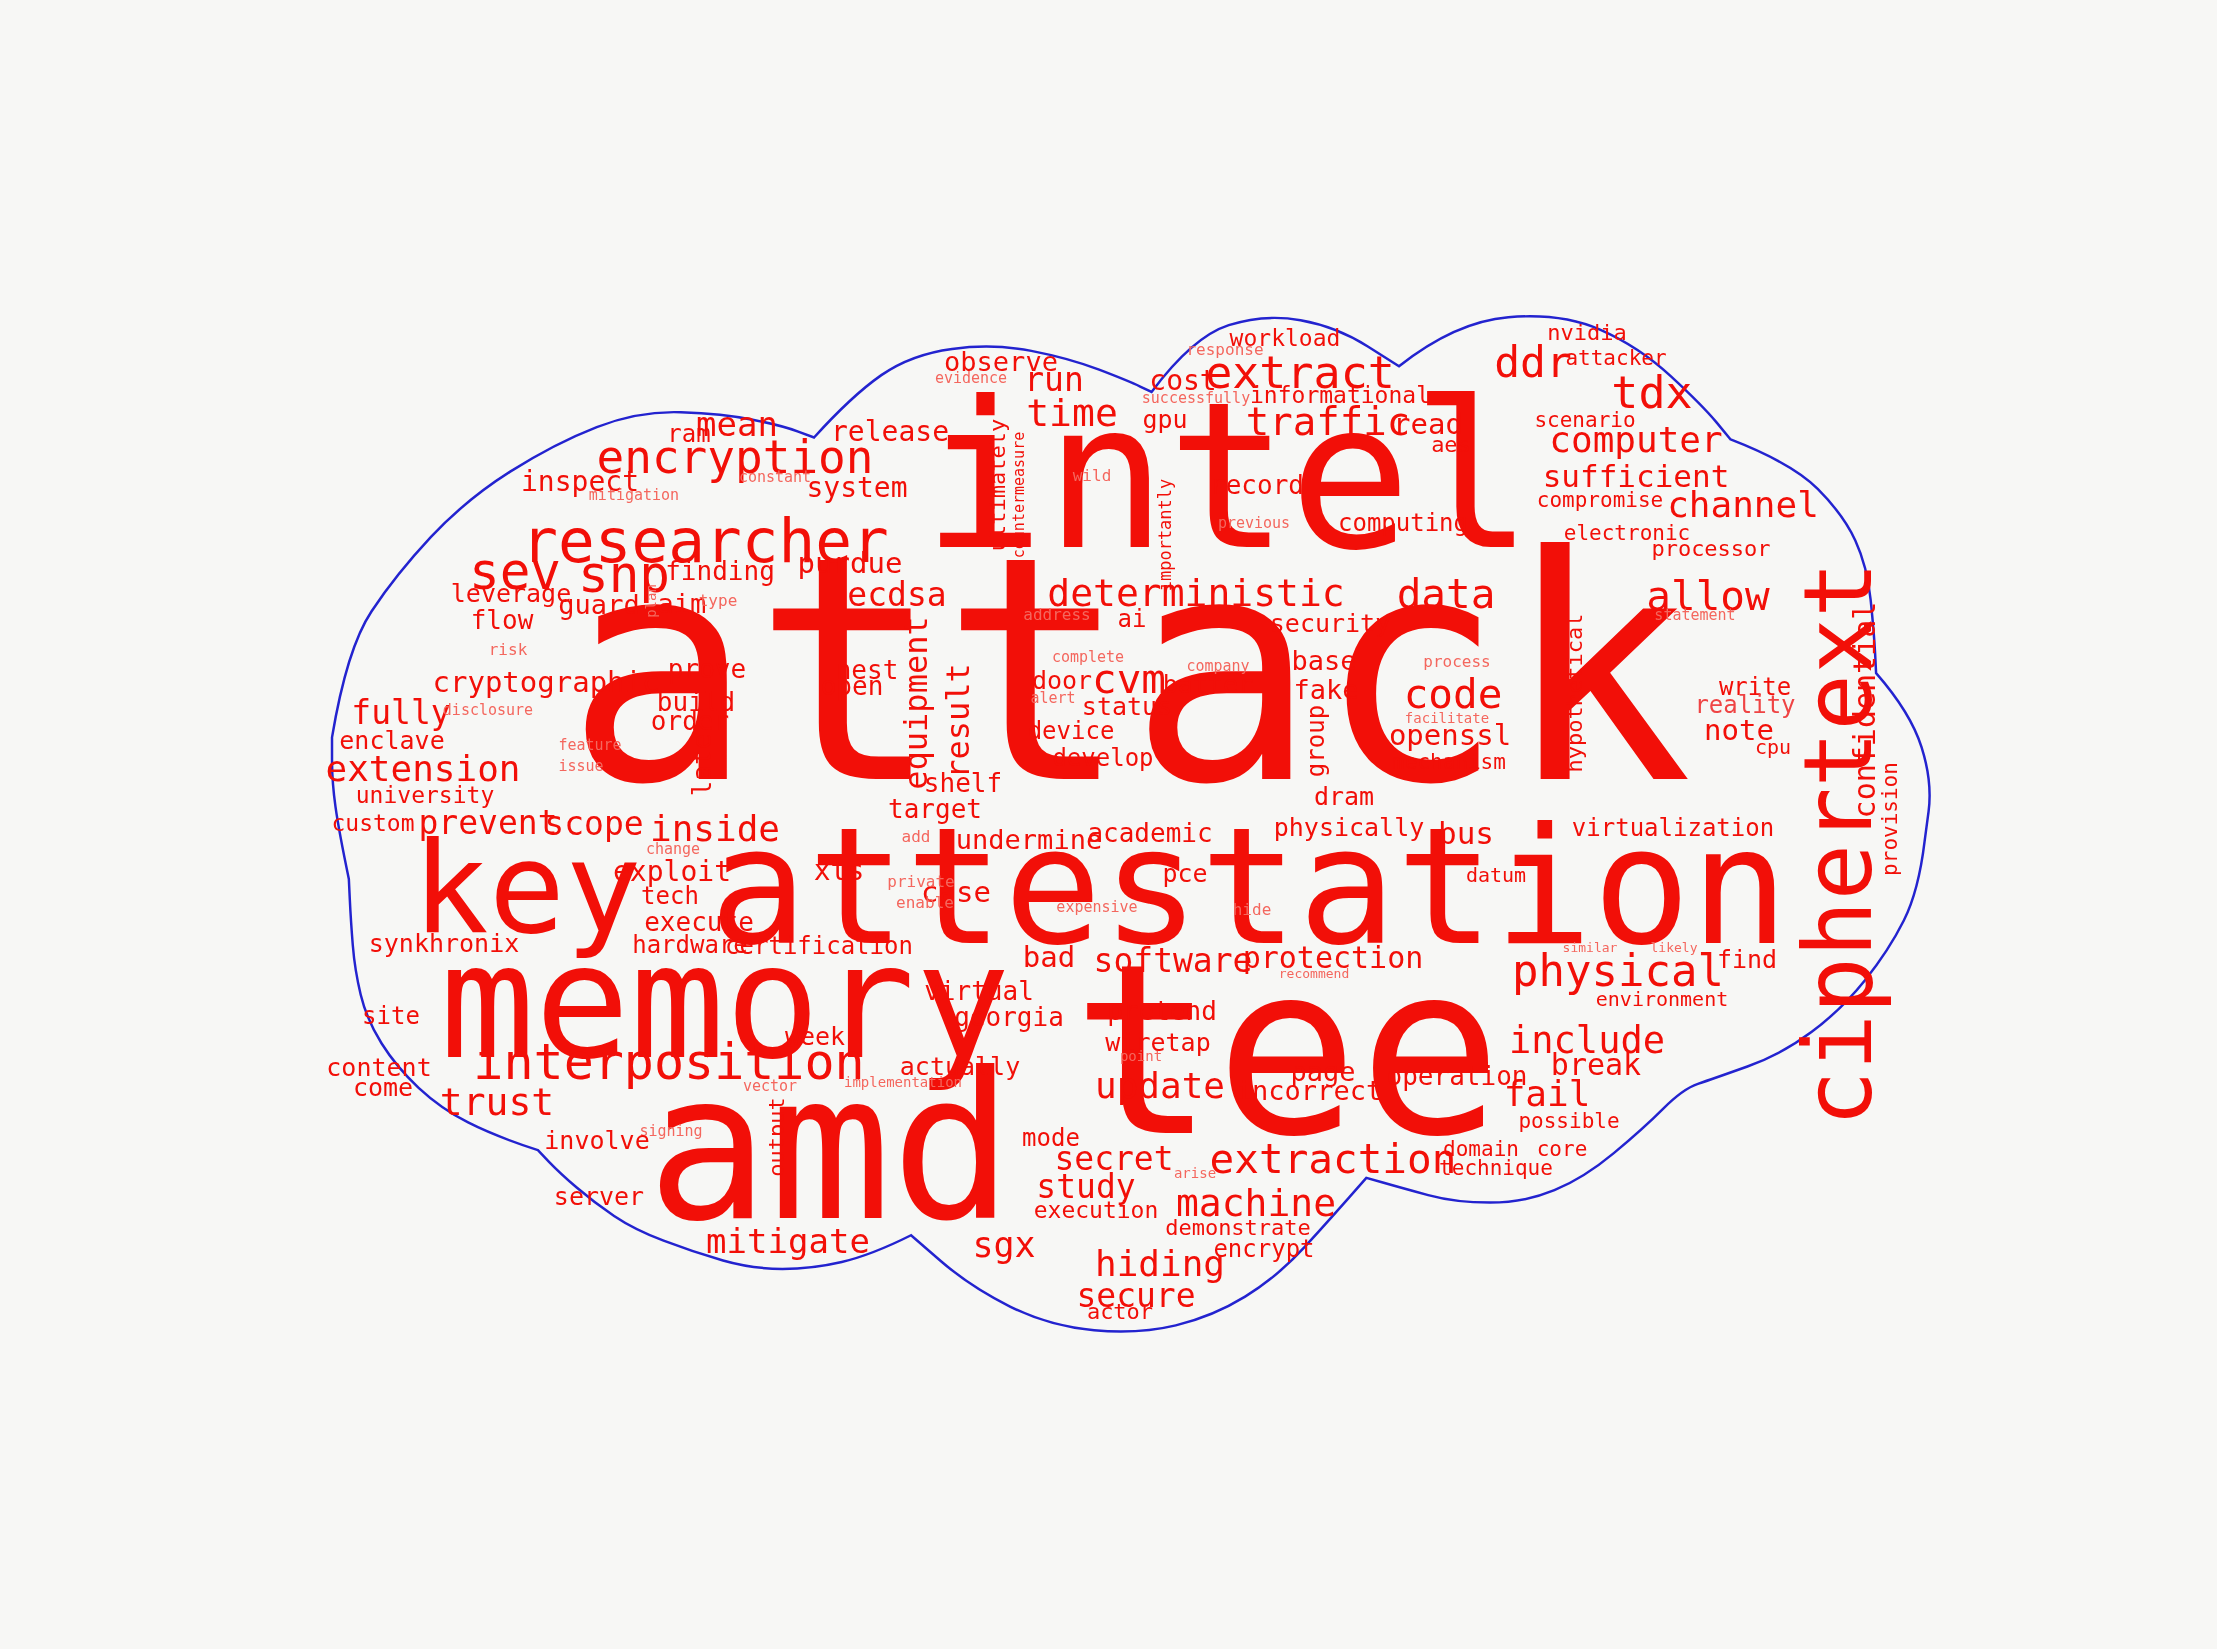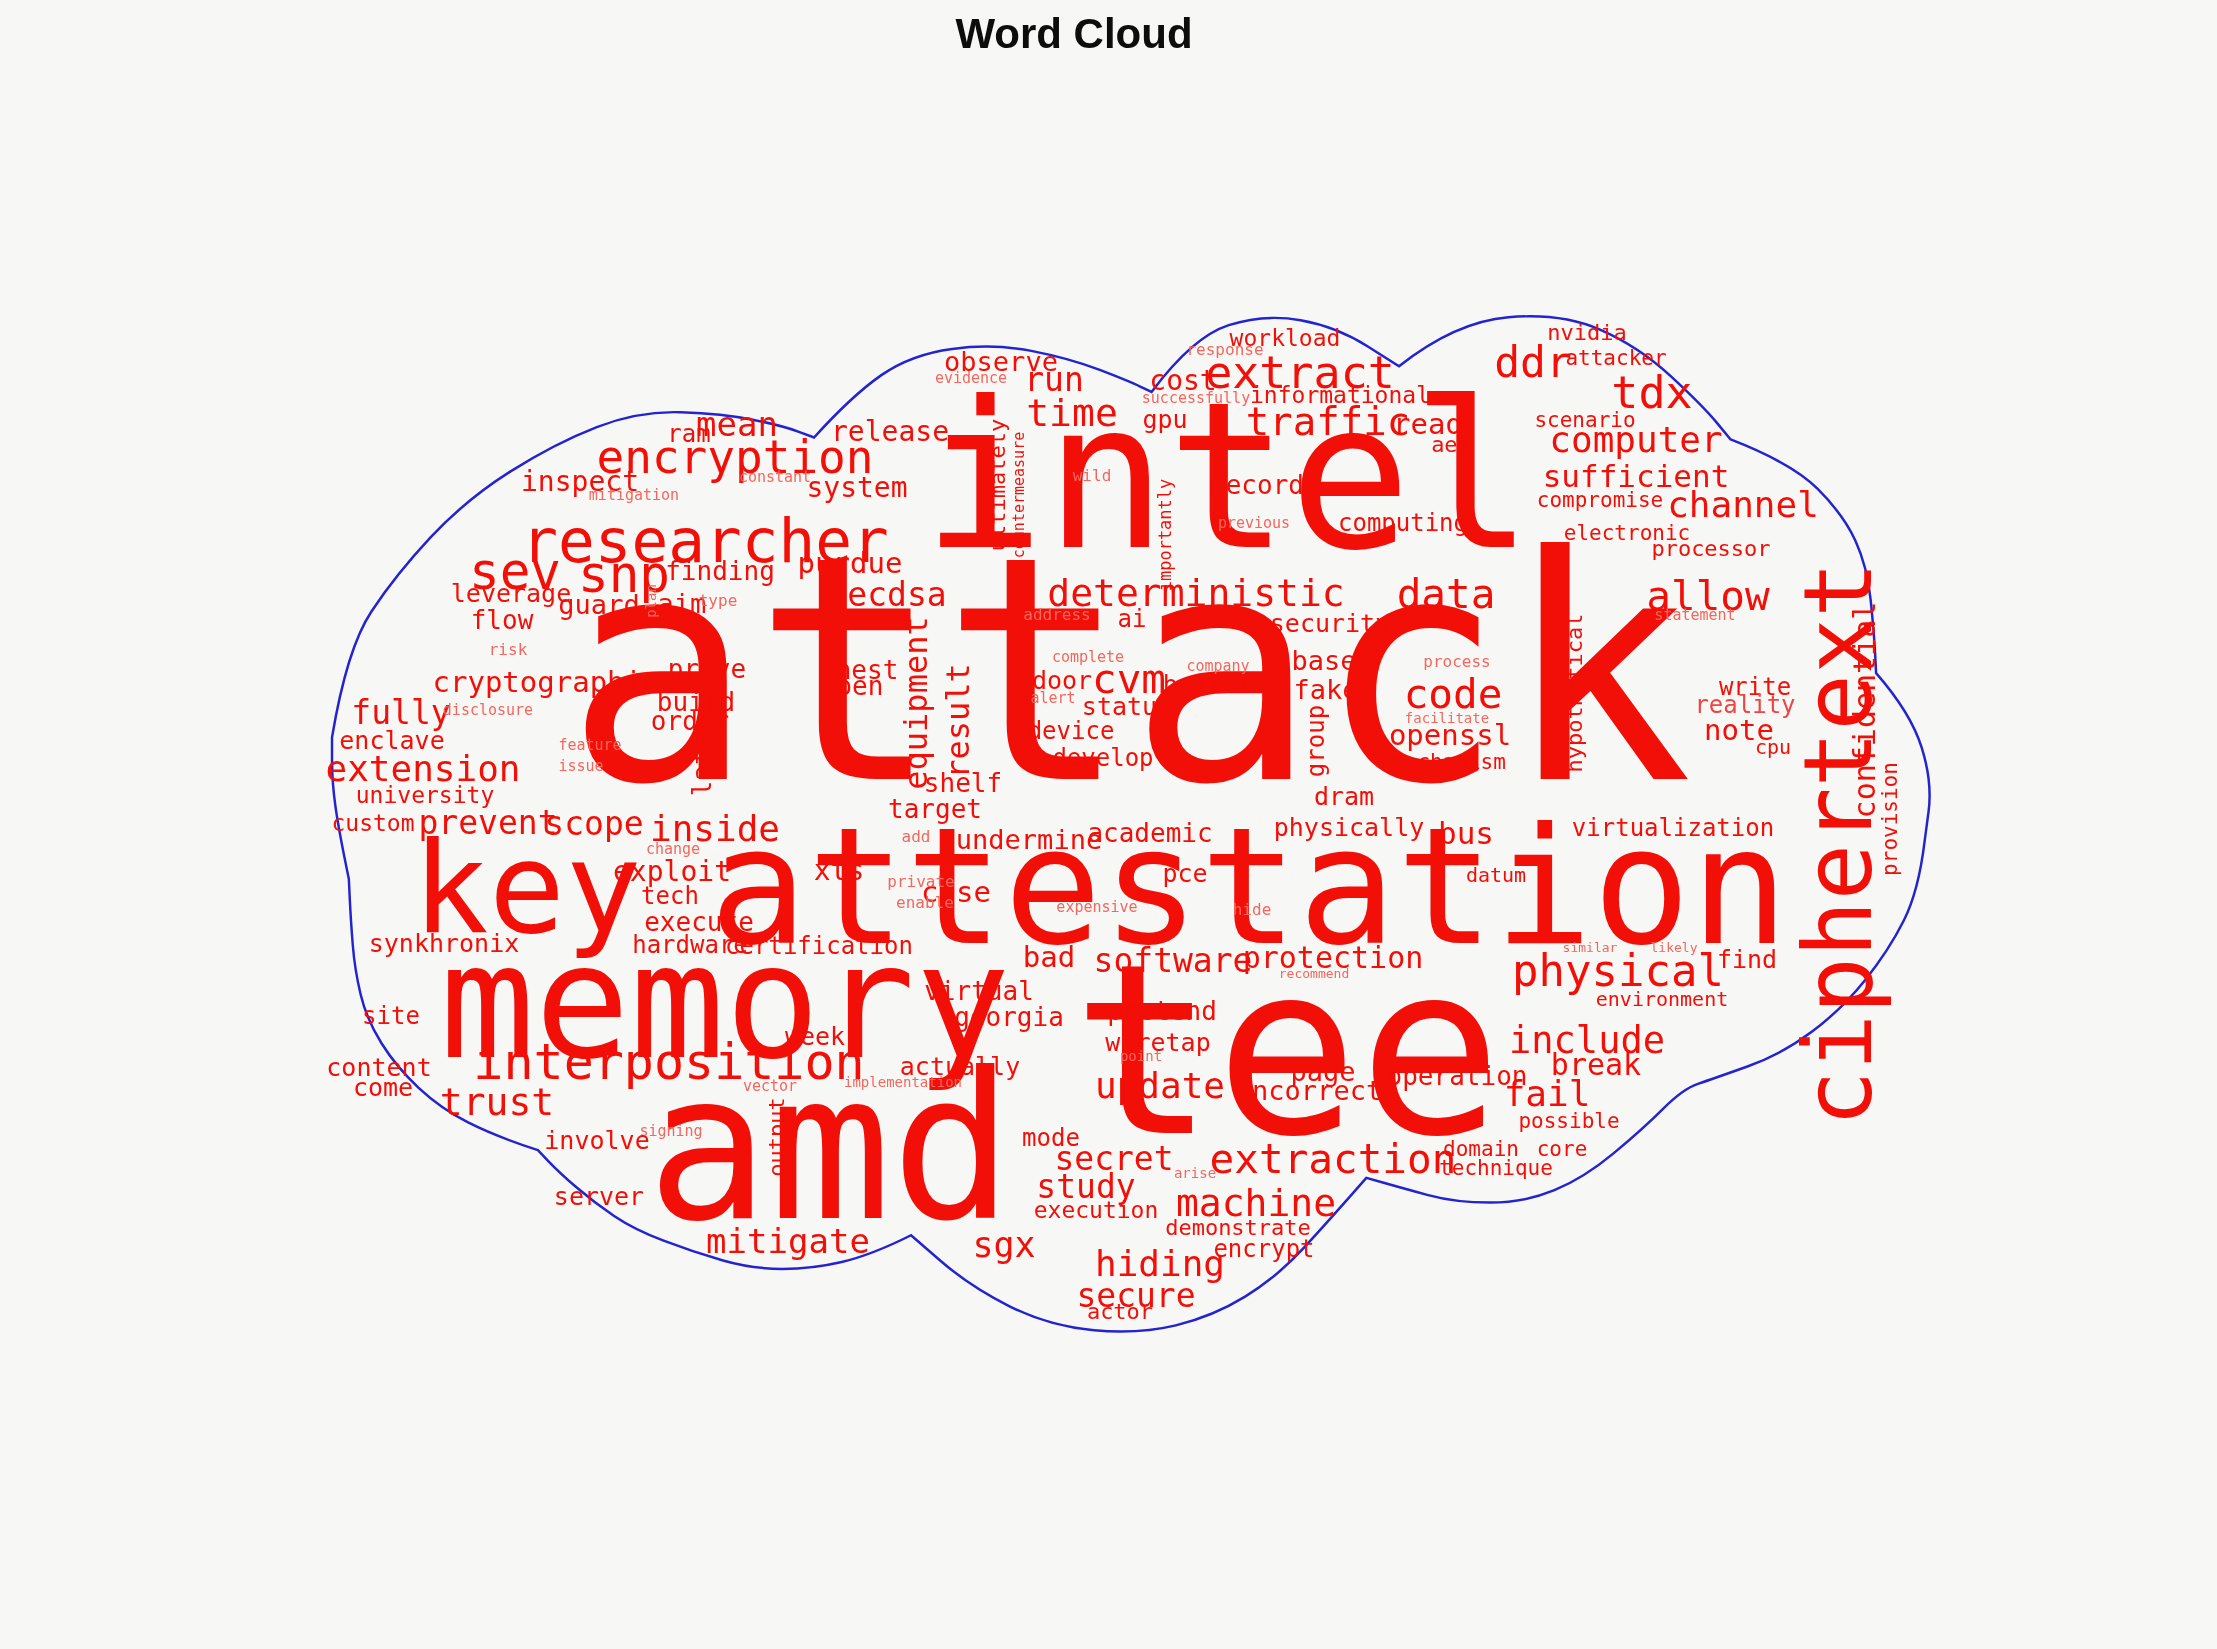--- a/index.html
+++ b/index.html
@@ -8,21 +8,20 @@
   #title{position:absolute;left:0;top:10px;width:2148px;text-align:center;
          font-family:"Liberation Sans", sans-serif;font-weight:bold;font-size:42px;color:#0d0d0d;}
   #outline-svg{position:absolute;left:0;top:0;}
   .w{position:absolute;line-height:1;white-space:pre;transform:translate(-50%,-50%);}
   .w.rot{transform:translate(-50%,-50%) rotate(-90deg);}
 </style>
 </head>
 <body>
 
 <div id="stage">
-  <div id="title">Word Cloud</div>
   <svg id="outline-svg" width="2218" height="1649" viewBox="0 0 2240 1666">
     <path id="cloud-path" fill="none" stroke-width="2.5" d="M 335 745 Q 350 655 375 617.5 Q 400 580 435 542.5 Q 470 505 515 476.5 Q 560 448 602.5 431.5 Q 645 415 687.5 416.5 Q 730 418 760 424 Q 790 430 806 436 L 822 442 Q 860 400 890 379 Q 920 358 961.5 352.5 Q 1003 347 1041.5 354.5 Q 1080 362 1110 373.5 Q 1140 385 1151.5 390.5 L 1163 396 Q 1205 340 1241 328.5 Q 1277 317 1313.5 323.5 Q 1350 330 1381.5 350 L 1413 370 Q 1470 325 1523.5 320.5 Q 1577 316 1616 333 Q 1655 350 1687.5 380 Q 1720 410 1734 427 L 1748 444 Q 1810 468 1836 494 Q 1862 520 1874 546 Q 1886 572 1889.5 606 Q 1893 640 1894 660 L 1895 680 Q 1930 720 1941 755 Q 1952 790 1948 820 L 1944 850 Q 1938 900 1923 930 Q 1908 960 1884 990 Q 1860 1020 1830 1042.5 Q 1800 1065 1765 1077.5 Q 1730 1090 1715 1095 Q 1700 1100 1680 1120 Q 1660 1140 1630 1165 Q 1600 1190 1570 1202.5 Q 1540 1215 1505 1215 Q 1470 1215 1442.5 1207.5 Q 1415 1200 1397.5 1195 L 1380 1190 Q 1345 1230 1317.5 1260 Q 1290 1290 1257.5 1310 Q 1225 1330 1187.5 1339 Q 1150 1348 1105 1344 Q 1060 1340 1020 1320 Q 980 1300 950 1274 L 920 1248 Q 880 1268 850 1275 Q 820 1282 790 1282 Q 760 1282 730 1273.5 Q 700 1265 670 1253.5 Q 640 1242 620 1228.5 Q 600 1215 582.5 1200 Q 565 1185 554 1173.5 L 543 1162 Q 500 1148 472.5 1134 Q 445 1120 422.5 1099 Q 400 1078 385 1054 Q 370 1030 364 1005 Q 358 980 356 955 Q 354 930 353 909 L 352 888 Q 342 840 338.5 815 Q 335 790 335 767.5 Z" stroke="#2323cf"></path>
   </svg>
   <div id="words">
       <span class="w" style="left: 1129px; top: 671px; font-size: 312px; color: rgb(242, 15, 8);">attack</span>
       <span class="w" style="left: 1228px; top: 477px; font-size: 203px; color: rgb(242, 15, 8);">intel</span>
       <span class="w" style="left: 1249px; top: 886px; font-size: 163px; color: rgb(242, 15, 8);">attestation</span>
       <span class="w" style="left: 1287px; top: 1051px; font-size: 238px; color: rgb(242, 15, 8);">tee</span>
       <span class="w" style="left: 830px; top: 1148px; font-size: 203px; color: rgb(242, 15, 8);">amd</span>
       <span class="w" style="left: 527px; top: 888px; font-size: 127px; color: rgb(242, 15, 8);">key</span>

